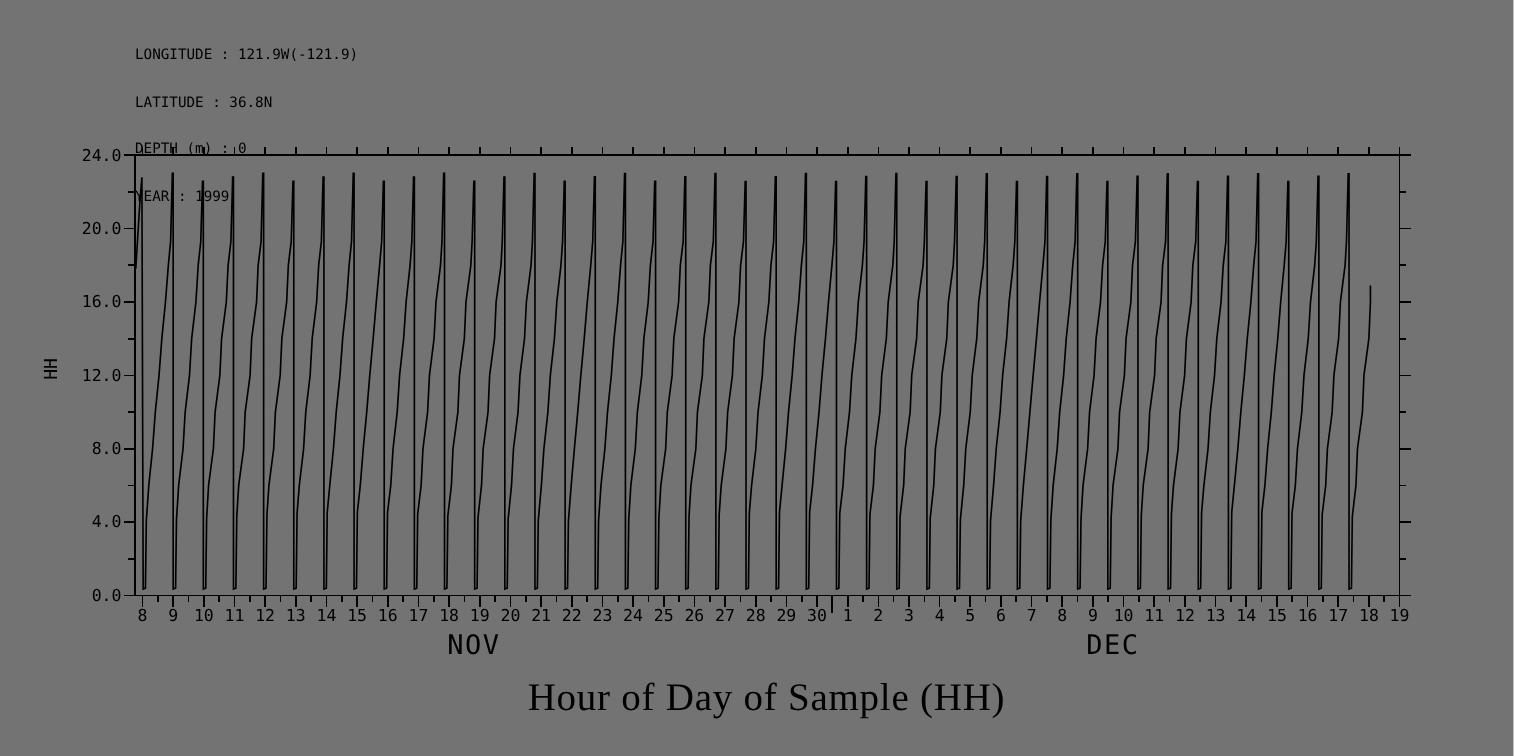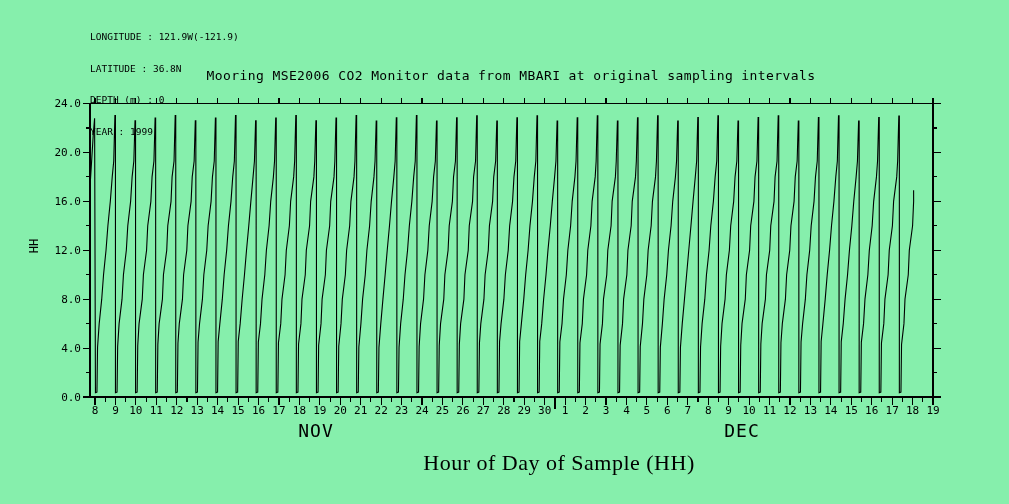--- a/index.html
+++ b/index.html
@@ -1,17 +1,17 @@
 <!DOCTYPE html>
 <html><head>
 <meta charset="utf-8">
 <style>
   html,body{margin:0;padding:0;background:#ffffff;}
   .canvas{
-    position:relative;width:1009px;height:504px;background:#86efac;
+    position:relative;width:1009px;height:504px;background:#737373;
     font-family:"DejaVu Sans Mono",monospace;color:#000;overflow:hidden;
   }
   .meta{
     position:absolute;left:90px;top:11px;font-size:9.5px;line-height:10.5px;
     letter-spacing:0px;white-space:pre;
   }
   .title{
     position:absolute;left:511px;top:68px;transform:translateX(-50%);
     font-size:13px;letter-spacing:0.4px;white-space:nowrap;
   }
@@ -21,38 +21,37 @@
   }
   .month-label{
     position:absolute;top:420px;transform:translateX(-50%);
     font-size:18px;letter-spacing:1px;
   }
   .month-nov{left:316px;}
   .month-dec{left:742px;}
   .bottom-title{
     position:absolute;left:511px;top:450px;transform:translateX(-50%);
     font-family:"Liberation Serif","DejaVu Serif",serif;
-    font-size:22px;letter-spacing:0.5px;white-space:nowrap;margin-left:48px;
+    font-size:26px;letter-spacing:0.5px;white-space:nowrap;
   }
   svg{position:absolute;left:0;top:0;}
   svg text{font-family:"DejaVu Sans Mono",monospace;fill:#000;}
 </style>
 </head>
 <body>
 
 <div class="canvas">
 
   <div class="meta">
     <div>LONGITUDE : 121.9W(-121.9)</div>
     <div>LATITUDE : 36.8N</div>
     <div>DEPTH (m) : 0</div>
     <div>YEAR : 1999</div>
   </div>
 
-  <div class="title">Mooring MSE2006 CO2 Monitor data from MBARI at original sampling intervals</div>
 
   <div class="hh-label">HH</div>
 
   <svg id="plot" width="1009" height="504" viewBox="0 0 1009 504">
       <rect x="90" y="103.5" width="843" height="293.5" fill="none" stroke="#000000" stroke-width="1.2" shape-rendering="crispEdges"></rect>
       <line x1="82.5" y1="397" x2="90" y2="397" stroke="#000000" stroke-width="1.1" shape-rendering="crispEdges"></line>
       <line x1="933" y1="397" x2="940.5" y2="397" stroke="#000000" stroke-width="1.1" shape-rendering="crispEdges"></line>
       <line x1="85.5" y1="372.5416666666667" x2="90" y2="372.5416666666667" stroke="#000000" stroke-width="1.1" shape-rendering="crispEdges"></line>
       <line x1="933" y1="372.5416666666667" x2="937" y2="372.5416666666667" stroke="#000000" stroke-width="1.1" shape-rendering="crispEdges"></line>
       <line x1="82.5" y1="348.0833333333333" x2="90" y2="348.0833333333333" stroke="#000000" stroke-width="1.1" shape-rendering="crispEdges"></line>

